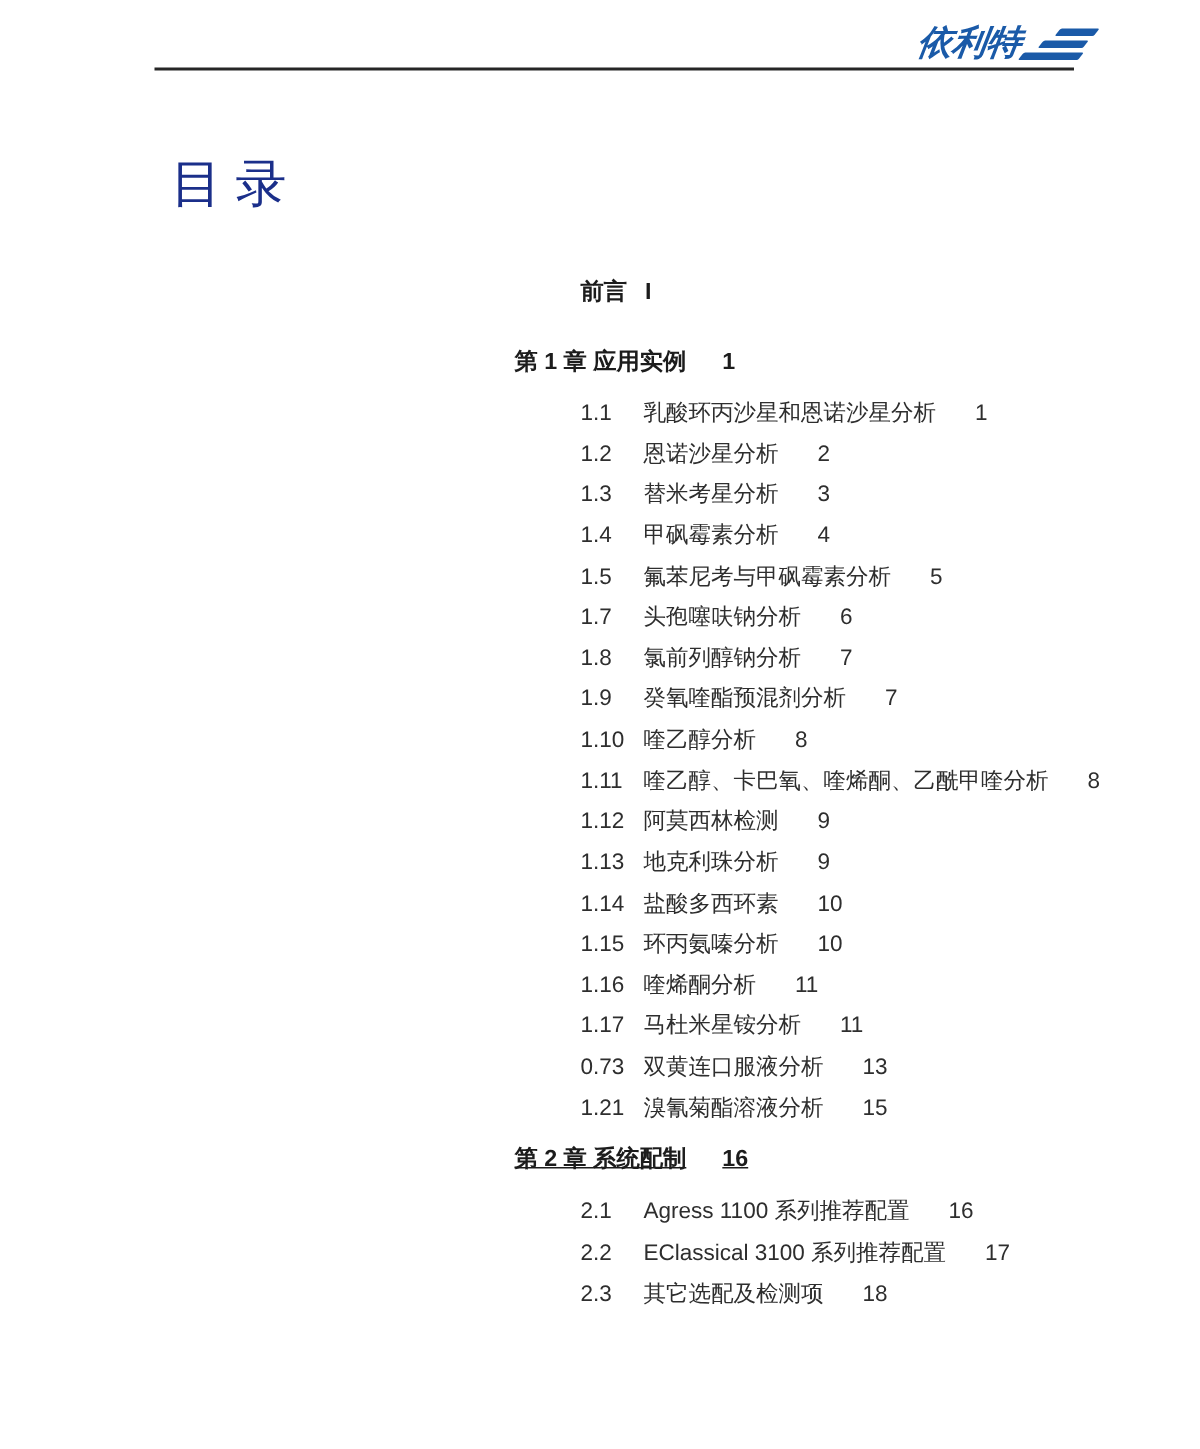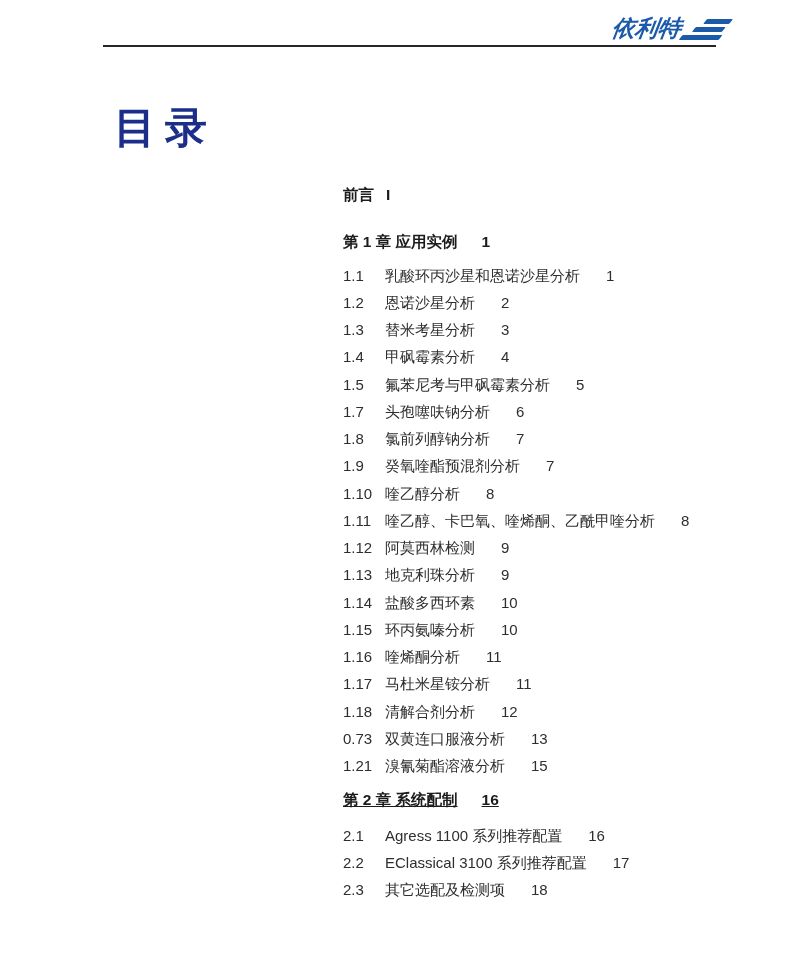--- a/index.html
+++ b/index.html
@@ -58,39 +58,40 @@
   .logo-stripes i:nth-child(1) { width: 26px; margin-left: 12px; }
   .logo-stripes i:nth-child(2) { width: 30px; margin-left: 7px; }
   .logo-stripes i:nth-child(3) { width: 40px; margin-left: 0; }
 
   
   .doc-title {
     position: absolute;
     left: 114px;
     top: 100px;
     margin: 0;
-    font-size: 42px;
-    font-weight: bold;
+    font-size: 34px;
+    font-weight: normal;
     color: #1b2f8a;
     letter-spacing: 9px;
     font-family: "Liberation Sans", sans-serif;
   }
 
   
   .toc {
     position: absolute;
     left: 343px;
     top: 181px;
     width: 440px;
     color: #2e2e2e;
   }
   .row {
     line-height: 27.25px;
     white-space: nowrap;
     font-size: 15px;
+    margin-left: 44px;
   }
   .preface-row, .heading-row {
     font-weight: bold;
     font-size: 15.5px;
     color: #1c1c1c;
     font-family: "Liberation Sans", sans-serif;
   }
   .preface-row .page-num { margin-left: 12px; }
   .heading-row .page-num { margin-left: 24px; }
 
@@ -149,21 +150,20 @@
           <div class="row item-row"><span class="item-num">1.8</span><span class="item-text">氯前列醇钠分析</span><span class="page-num">7</span></div>
           <div class="row item-row"><span class="item-num">1.9</span><span class="item-text">癸氧喹酯预混剂分析</span><span class="page-num">7</span></div>
           <div class="row item-row"><span class="item-num">1.10</span><span class="item-text">喹乙醇分析</span><span class="page-num">8</span></div>
           <div class="row item-row"><span class="item-num">1.11</span><span class="item-text">喹乙醇、卡巴氧、喹烯酮、乙酰甲喹分析</span><span class="page-num">8</span></div>
           <div class="row item-row"><span class="item-num">1.12</span><span class="item-text">阿莫西林检测</span><span class="page-num">9</span></div>
           <div class="row item-row"><span class="item-num">1.13</span><span class="item-text">地克利珠分析</span><span class="page-num">9</span></div>
           <div class="row item-row"><span class="item-num">1.14</span><span class="item-text">盐酸多西环素</span><span class="page-num">10</span></div>
           <div class="row item-row"><span class="item-num">1.15</span><span class="item-text">环丙氨嗪分析</span><span class="page-num">10</span></div>
           <div class="row item-row"><span class="item-num">1.16</span><span class="item-text">喹烯酮分析</span><span class="page-num">11</span></div>
           <div class="row item-row"><span class="item-num">1.17</span><span class="item-text">马杜米星铵分析</span><span class="page-num">11</span></div>
-          <div class="row item-row"><span class="item-num">1.18</span><span class="item-text">清解合剂分析</span><span class="page-num">12</span></div>
           <div class="row item-row"><span class="item-num">0.73</span><span class="item-text">双黄连口服液分析</span><span class="page-num">13</span></div>
           <div class="row item-row"><span class="item-num">1.21</span><span class="item-text">溴氰菊酯溶液分析</span><span class="page-num">15</span></div>
         </div>
         <div class="section">
           <div class="row heading-row"><span>第 2 章 系统配制</span><span class="page-num">16</span></div>
           <div class="row item-row"><span class="item-num">2.1</span><span class="item-text">Agress 1100 系列推荐配置</span><span class="page-num">16</span></div>
           <div class="row item-row"><span class="item-num">2.2</span><span class="item-text">EClassical 3100 系列推荐配置</span><span class="page-num">17</span></div>
           <div class="row item-row"><span class="item-num">2.3</span><span class="item-text">其它选配及检测项</span><span class="page-num">18</span></div>
         </div>
       </div>

